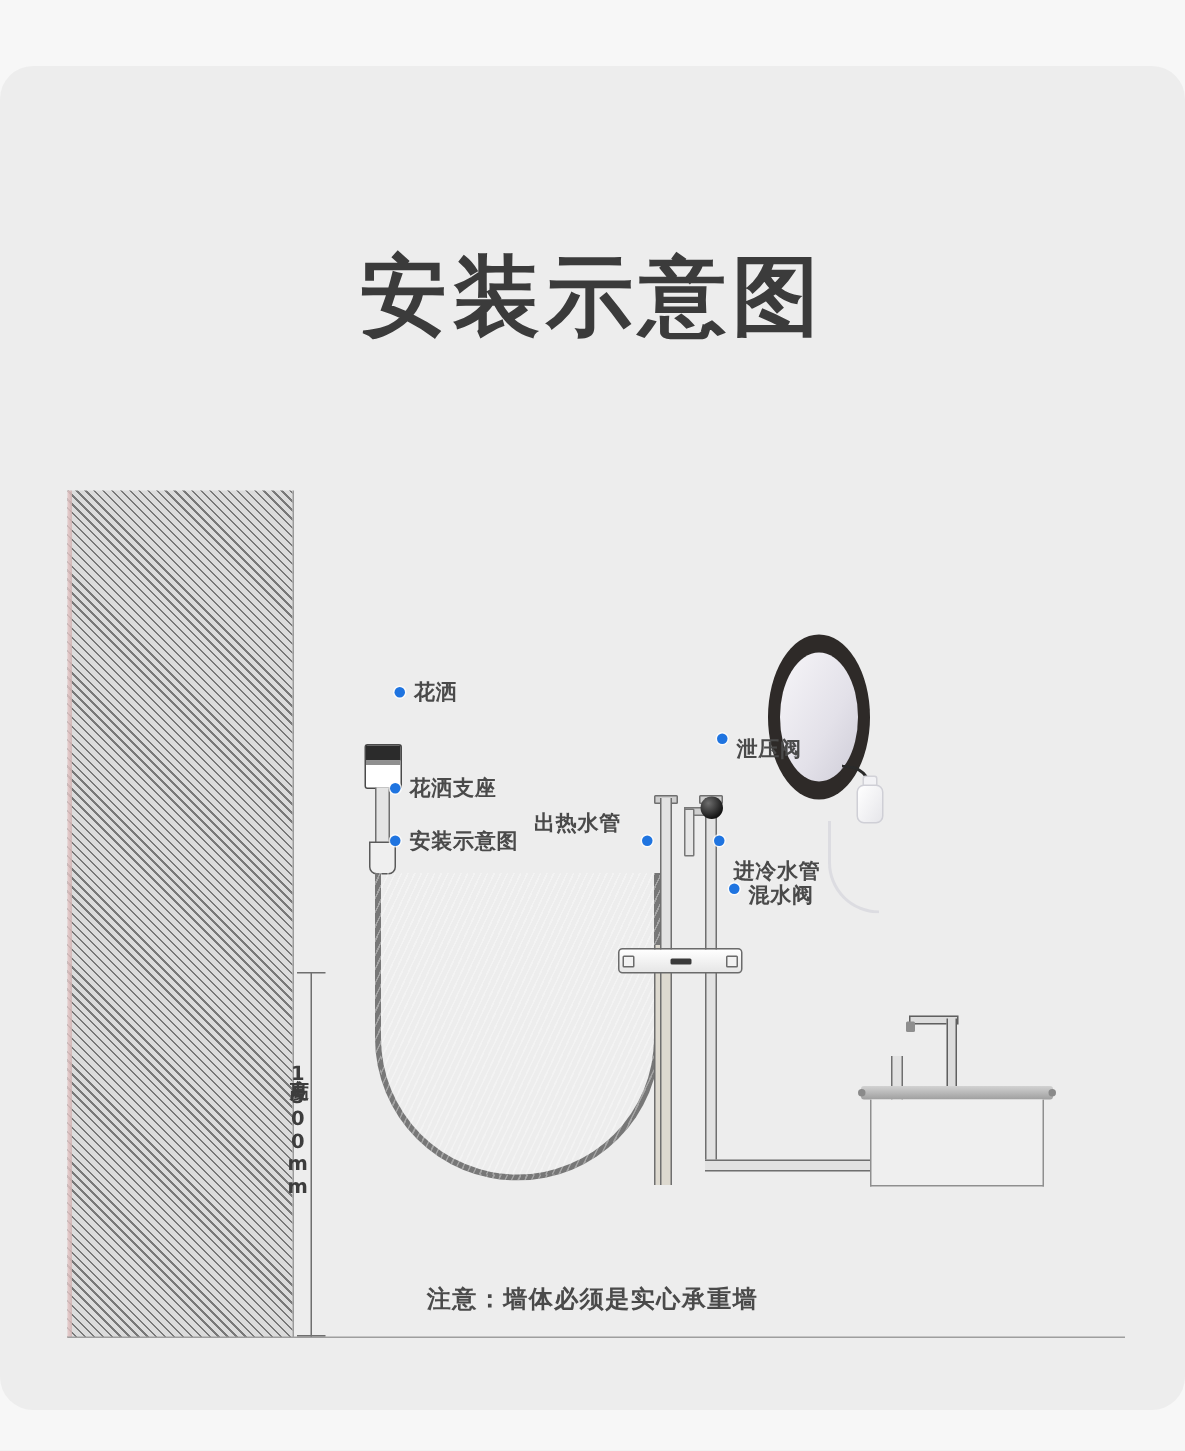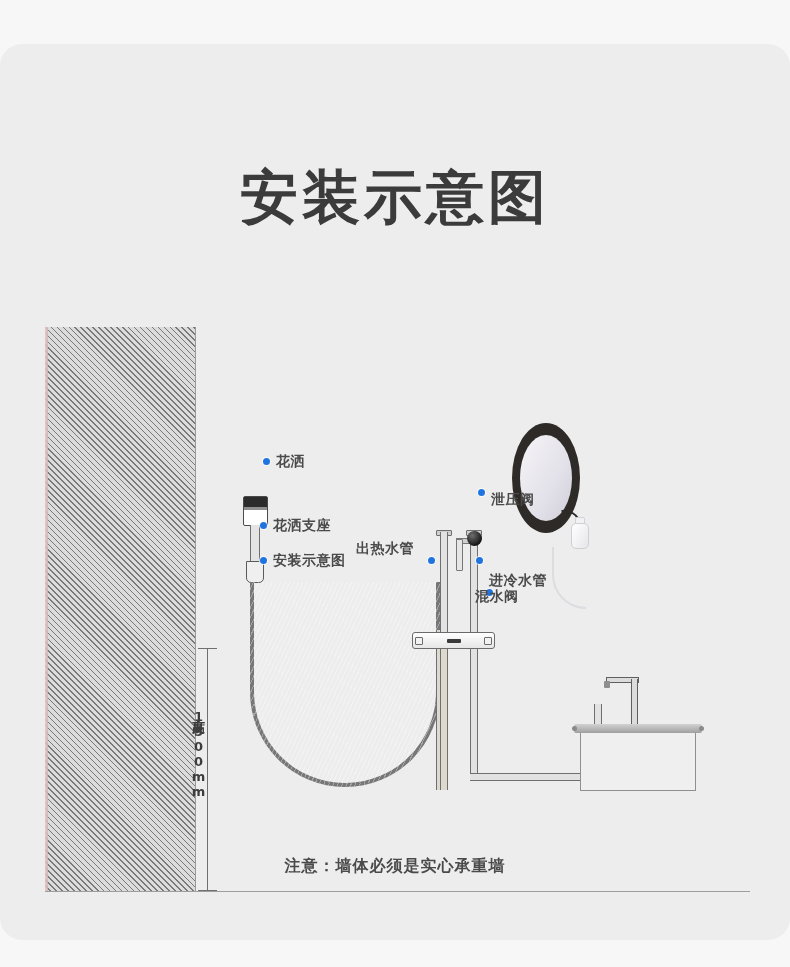--- a/index.html
+++ b/index.html
@@ -523,19 +523,19 @@
         <div class="lbl" style="left: 273px; top: 473px;">花洒支座</div>
         <div class="dot" style="left: 260px; top: 513px;"></div>
         <div class="lbl" style="left: 273px; top: 508px;">安装示意图</div>
         <div class="dot" style="left: 428px; top: 513px;"></div>
         <div class="lbl" style="left: 356px; top: 496px;">出热水管</div>
         <div class="dot" style="left: 476px; top: 513px;"></div>
         <div class="lbl" style="left: 489px; top: 508px; margin-top: 20px;">进冷水管</div>
         <div class="dot" style="left: 478px; top: 445px;"></div>
         <div class="lbl" style="left: 491px; top: 447px;">泄压阀</div>
         <div class="dot" style="left: 486px; top: 545px;"></div>
-        <div class="lbl" style="left: 475px; top: 544px;">混水阀</div>
+        <div class="lbl" style="left: 499px; top: 544px;">混水阀</div>
       </div>
 
     <div class="notice">注意：墙体必须是实心承重墙</div>
 
   </div>
 </div>
 
 </body></html>

